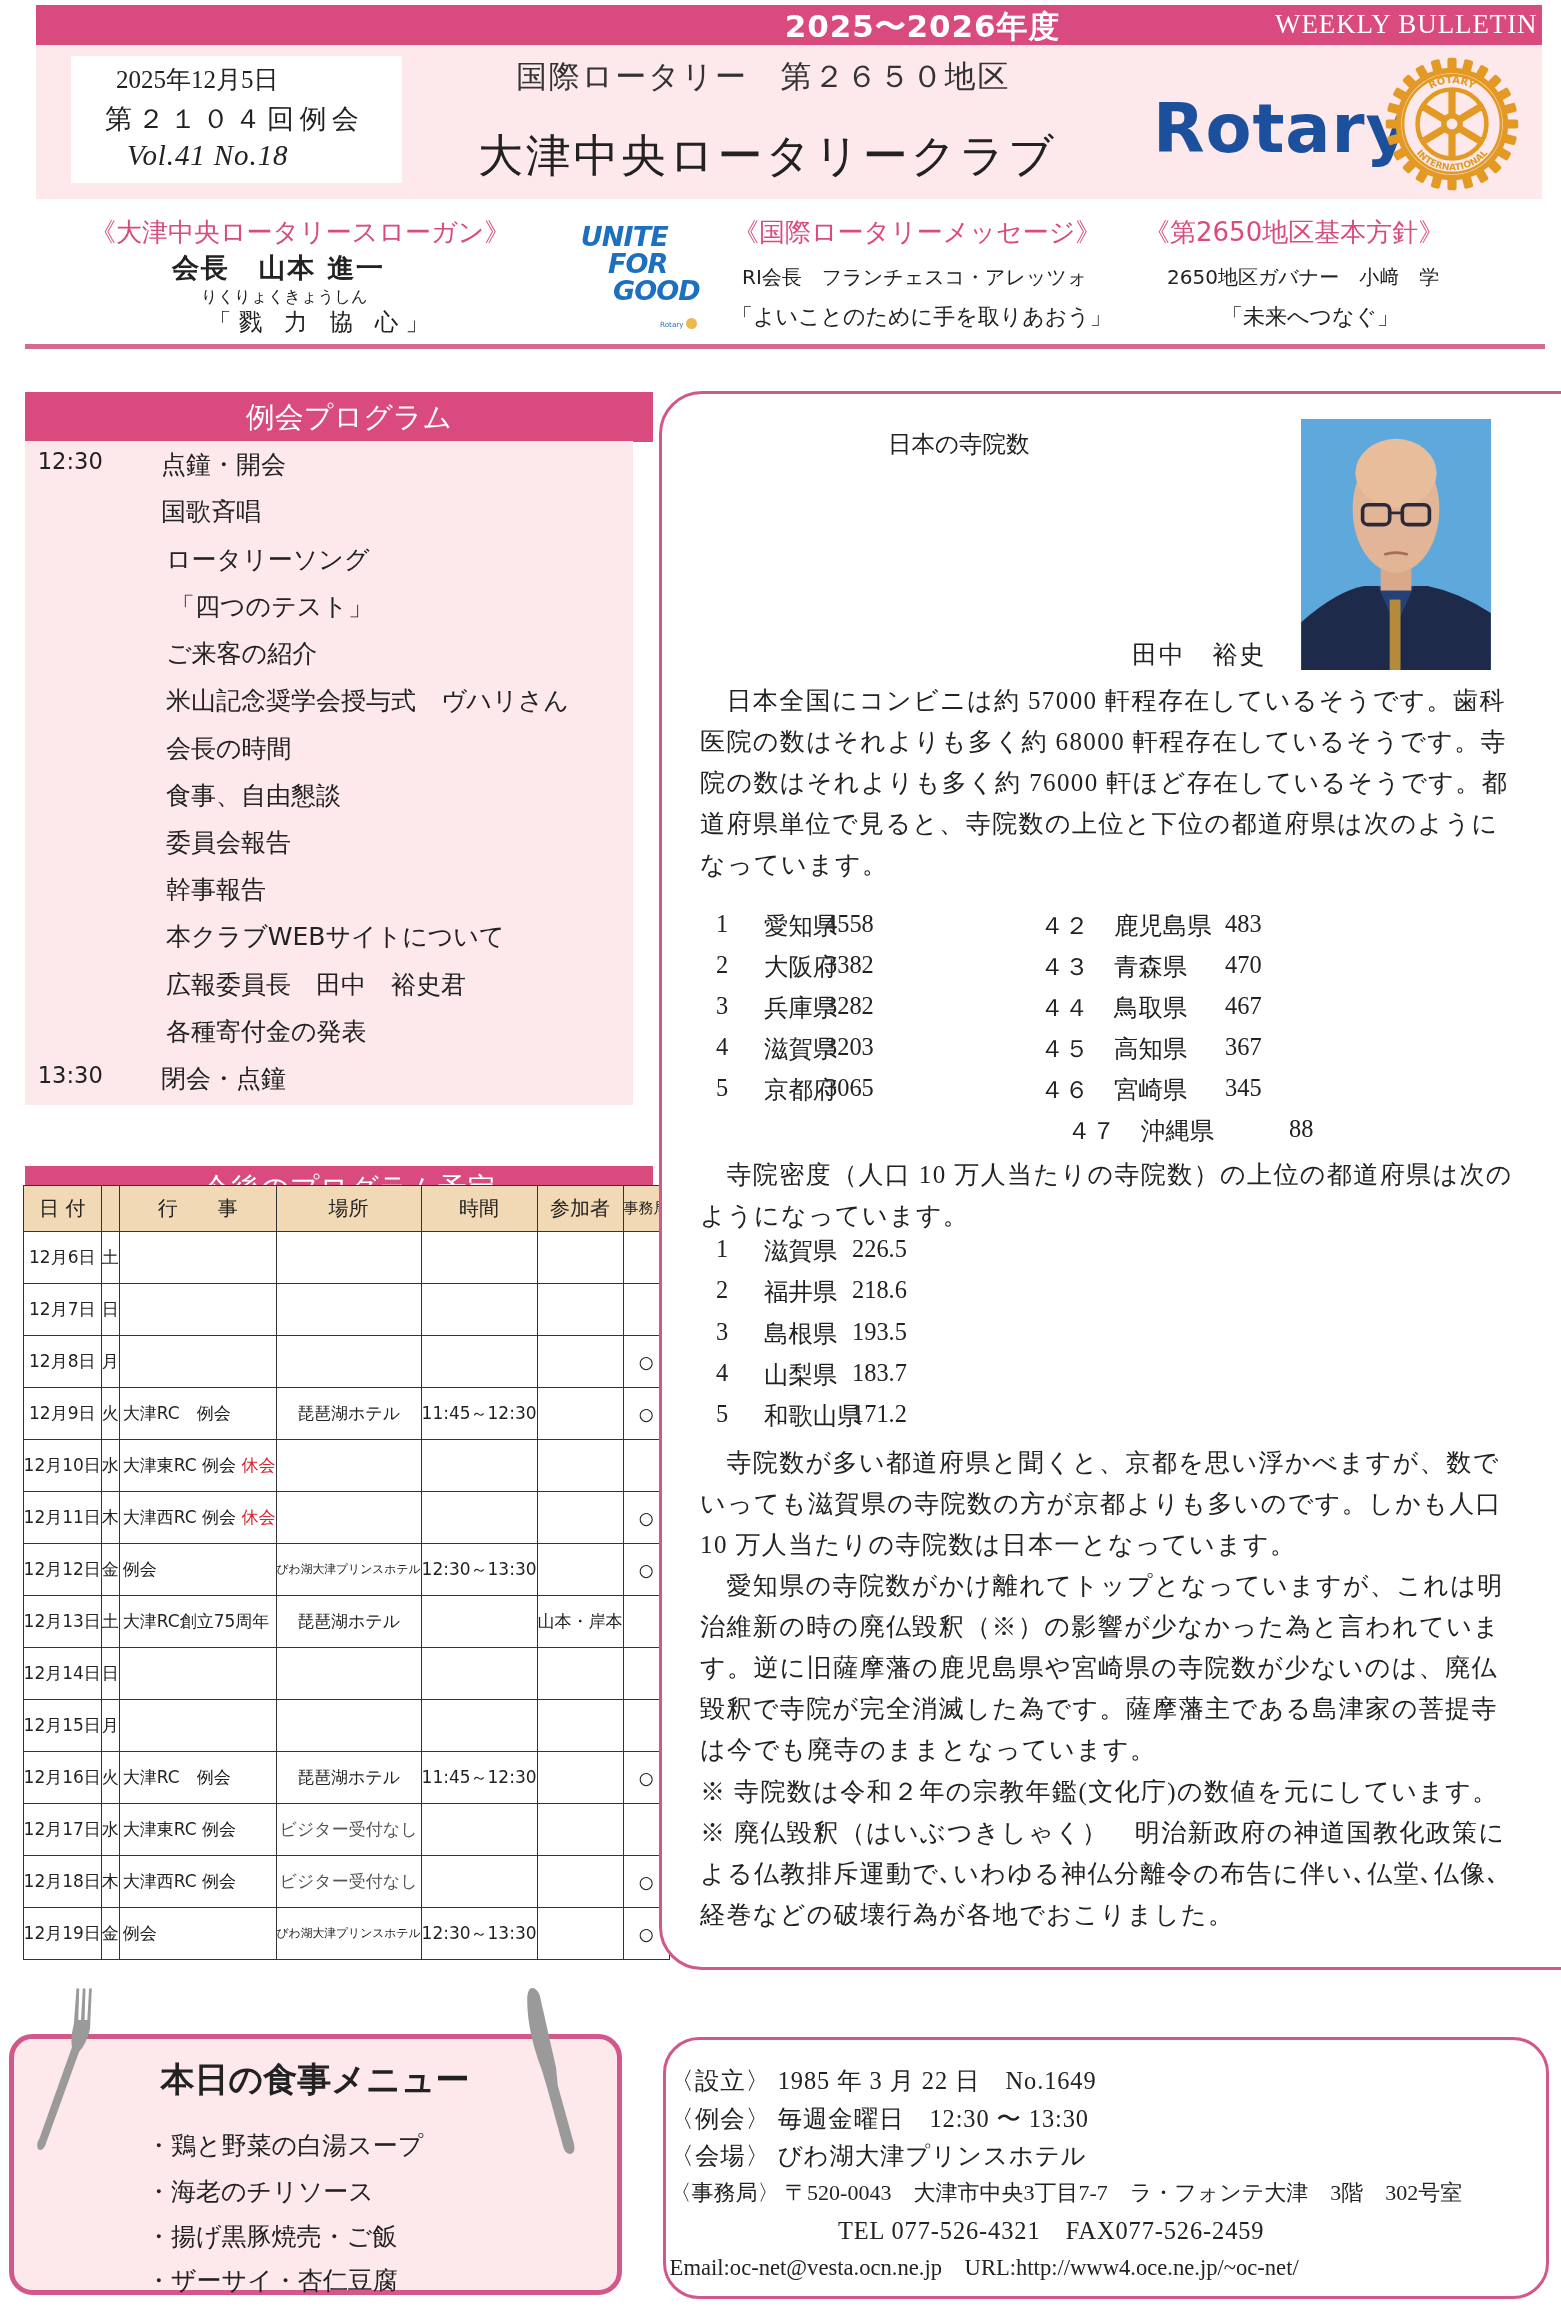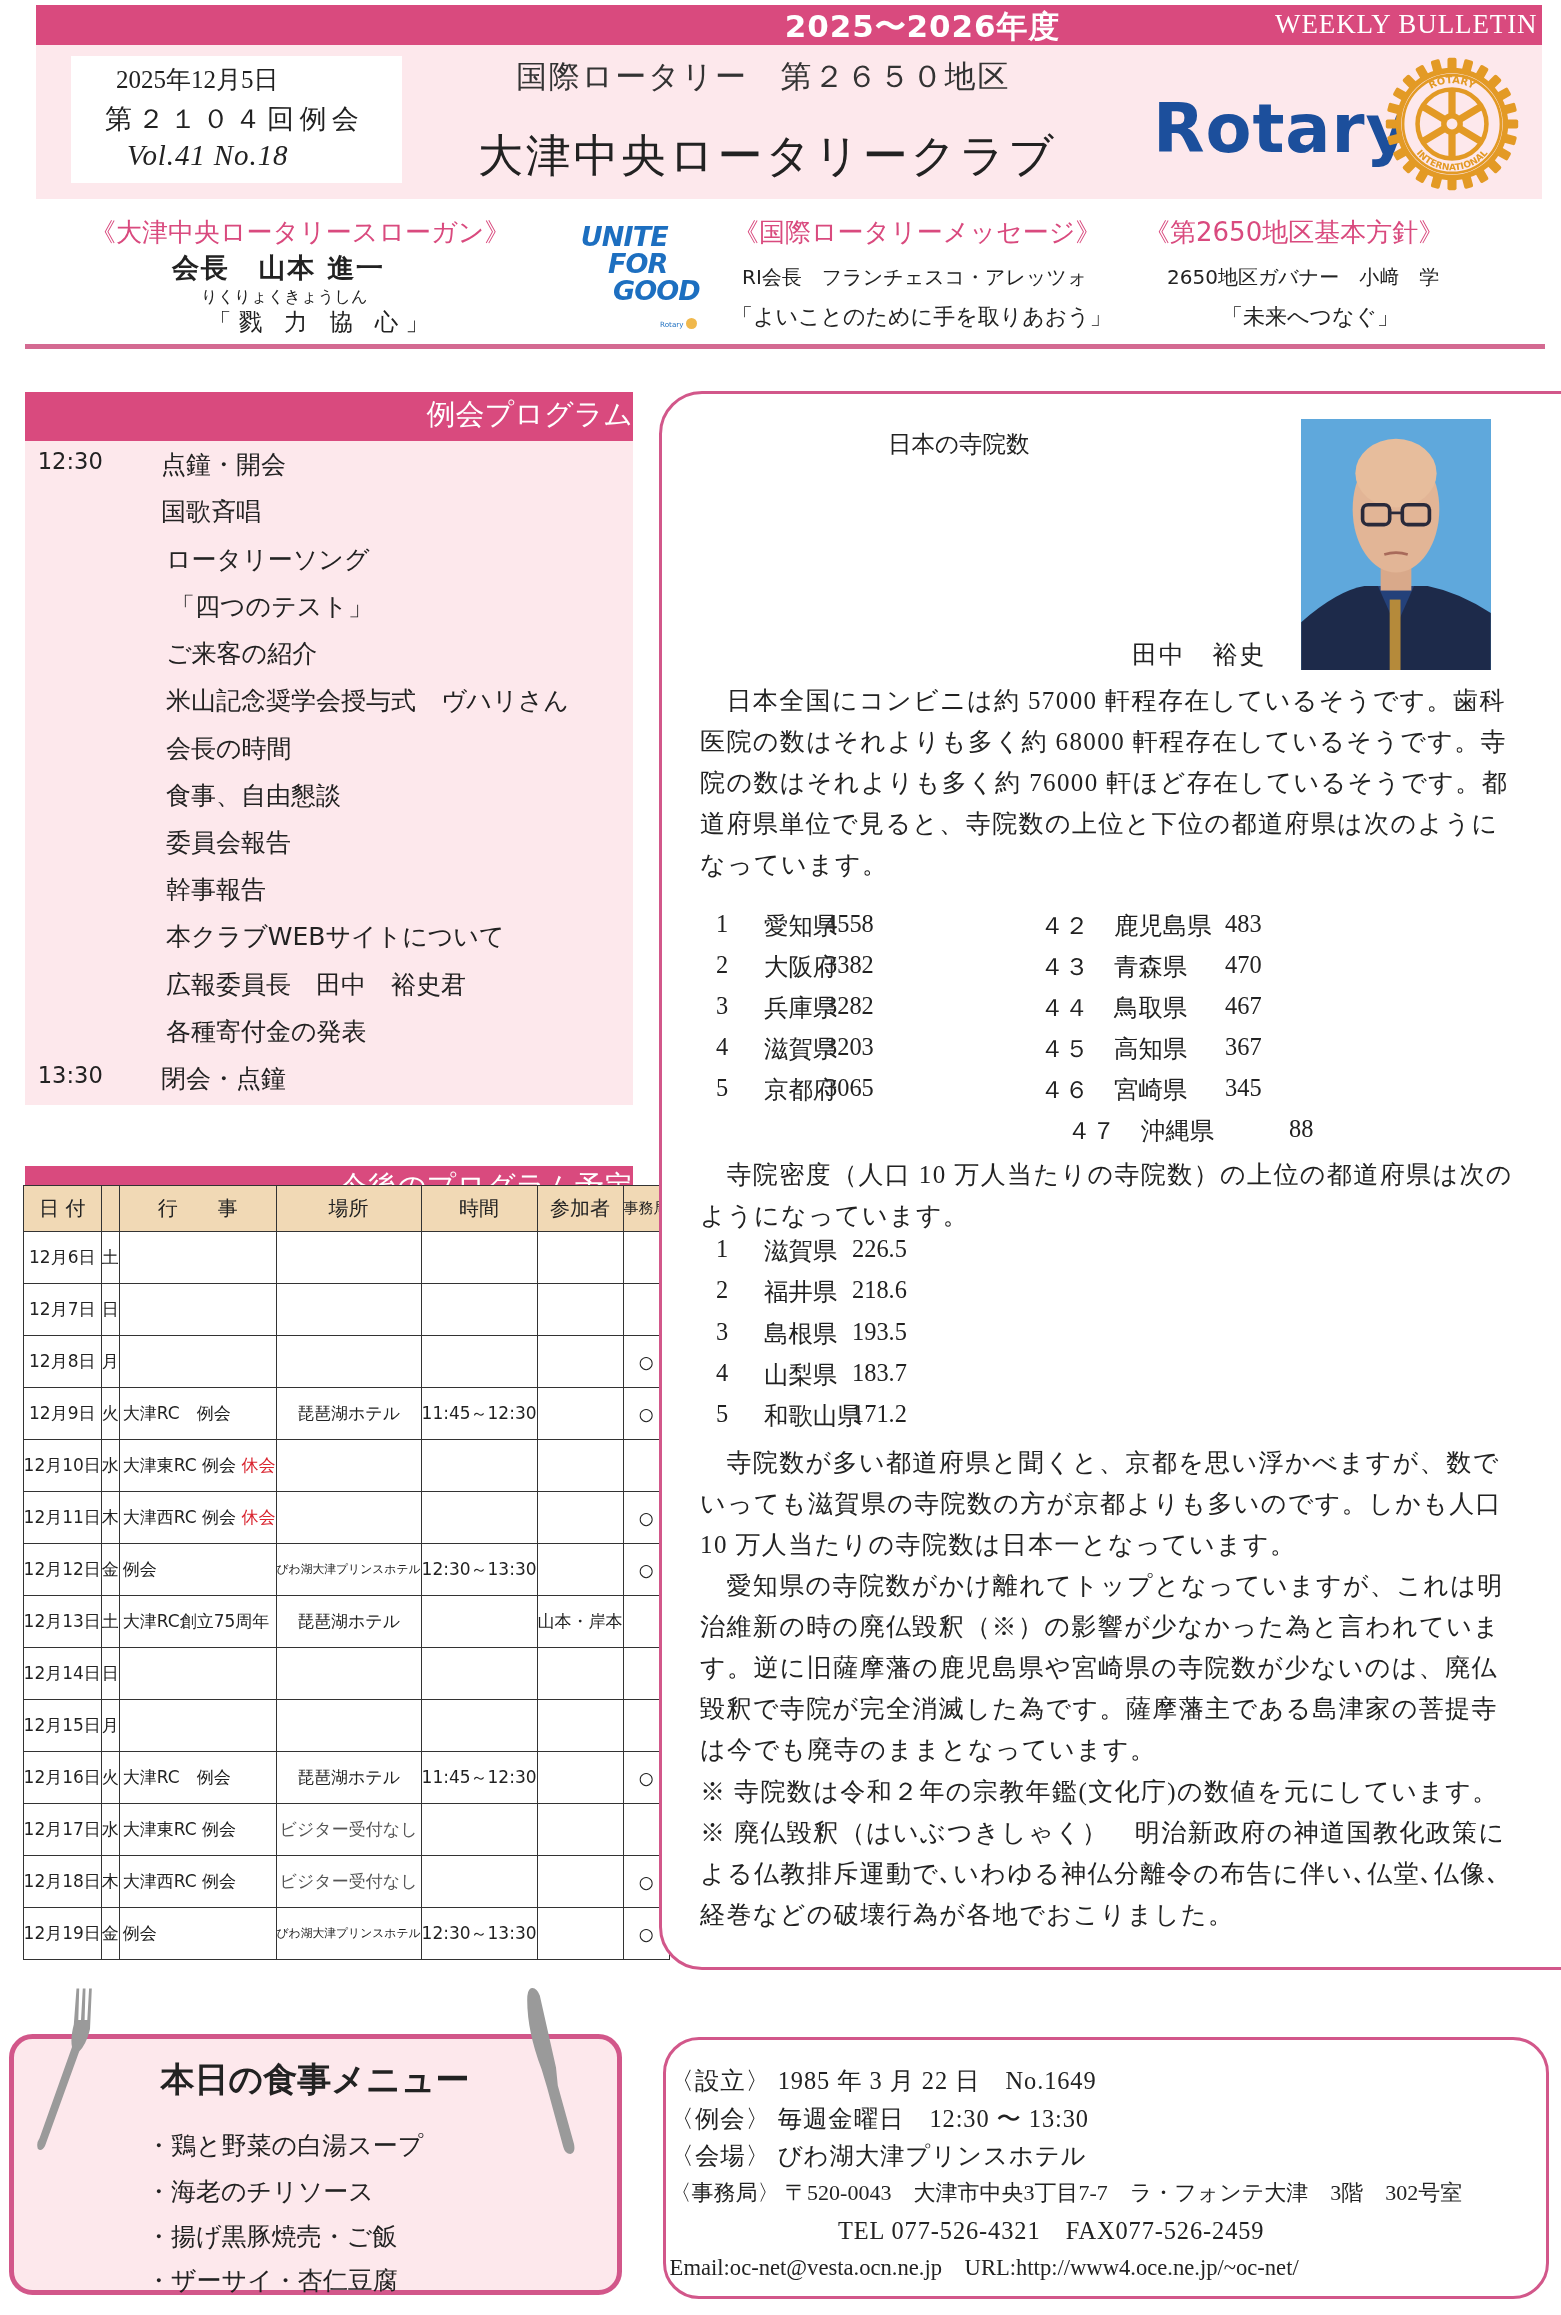--- a/index.html
+++ b/index.html
@@ -37,21 +37,21 @@
   #ufg .w { position:absolute; color:#1d6fc0; font-weight:bold; font-style:italic; font-family:"DejaVu Sans", sans-serif; font-size:27px; line-height:30px; letter-spacing:-0.9px;}
   #slogan2-title { left:733px; top:215px; }
   #slogan2-pres { left:742px; top:264px; font-size:20px; }
   #slogan2-motto { left:731px; top:302px; font-size:22px; }
   #slogan3-title { left:1144px; top:215px; }
   #slogan3-gov { left:1167px; top:264px; font-size:20px; }
   #slogan3-motto { left:1221px; top:302px; font-size:22px; }
   #divider { left:25px; top:344px; width:1520px; height:4.5px; background:#d46a92; }
 
   
-  .sec-header { background:#d94a7e; color:#fff; text-align:right; font-family:Liberation Mono, monospace; font-size:29px; }
+  .sec-header { background:#d94a7e; color:#fff; text-align:center; font-family:Liberation Serif, serif; font-size:29px;padding-left:20px; }
   #prog-header { left:25px; top:392px; width:608px; height:50px; line-height:50px; }
   #prog-body { left:25px; top:441px; width:608px; height:664px; background:#fde8ec; }
   .prog-row { position:absolute; font-family:"DejaVu Sans", sans-serif; font-size:25px; color:#222; white-space:nowrap; }
   .prog-time { position:absolute; left:12.7px; font-size:22.6px; }
   .prog-item { position:absolute; left:136px; }
   #future-header { left:25px; top:1122px; width:608px; height:45px; line-height:45px;margin-top:44px; }
 
   
   #sched { left:22.6px; top:1185px; width:611px; border-collapse:collapse; font-family:"DejaVu Sans", sans-serif; }
   #sched th, #sched td { border:1.8px solid #333; padding:0; text-align:center; font-size:17px; color:#222; white-space:nowrap; overflow:hidden; }

